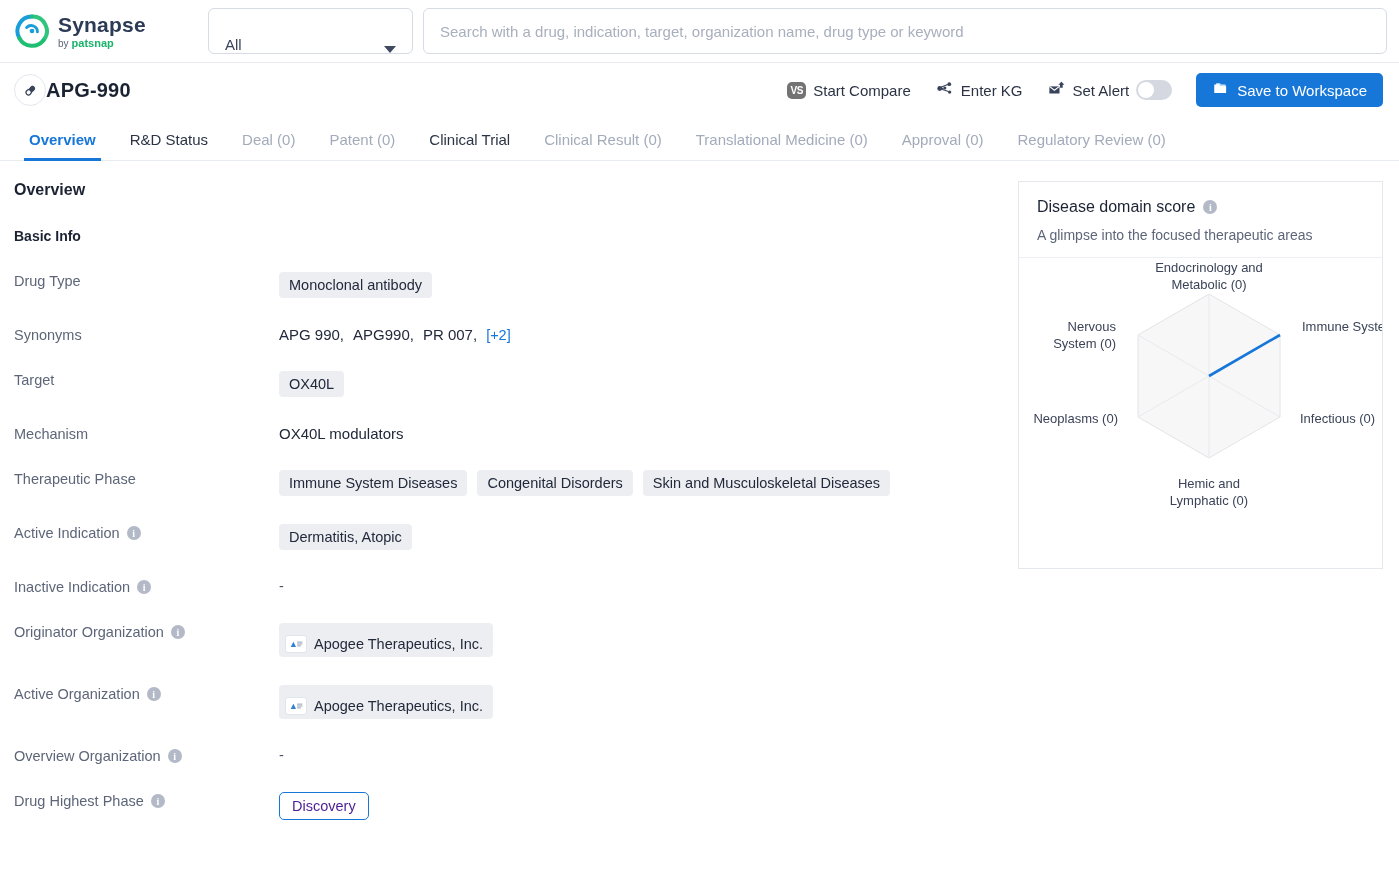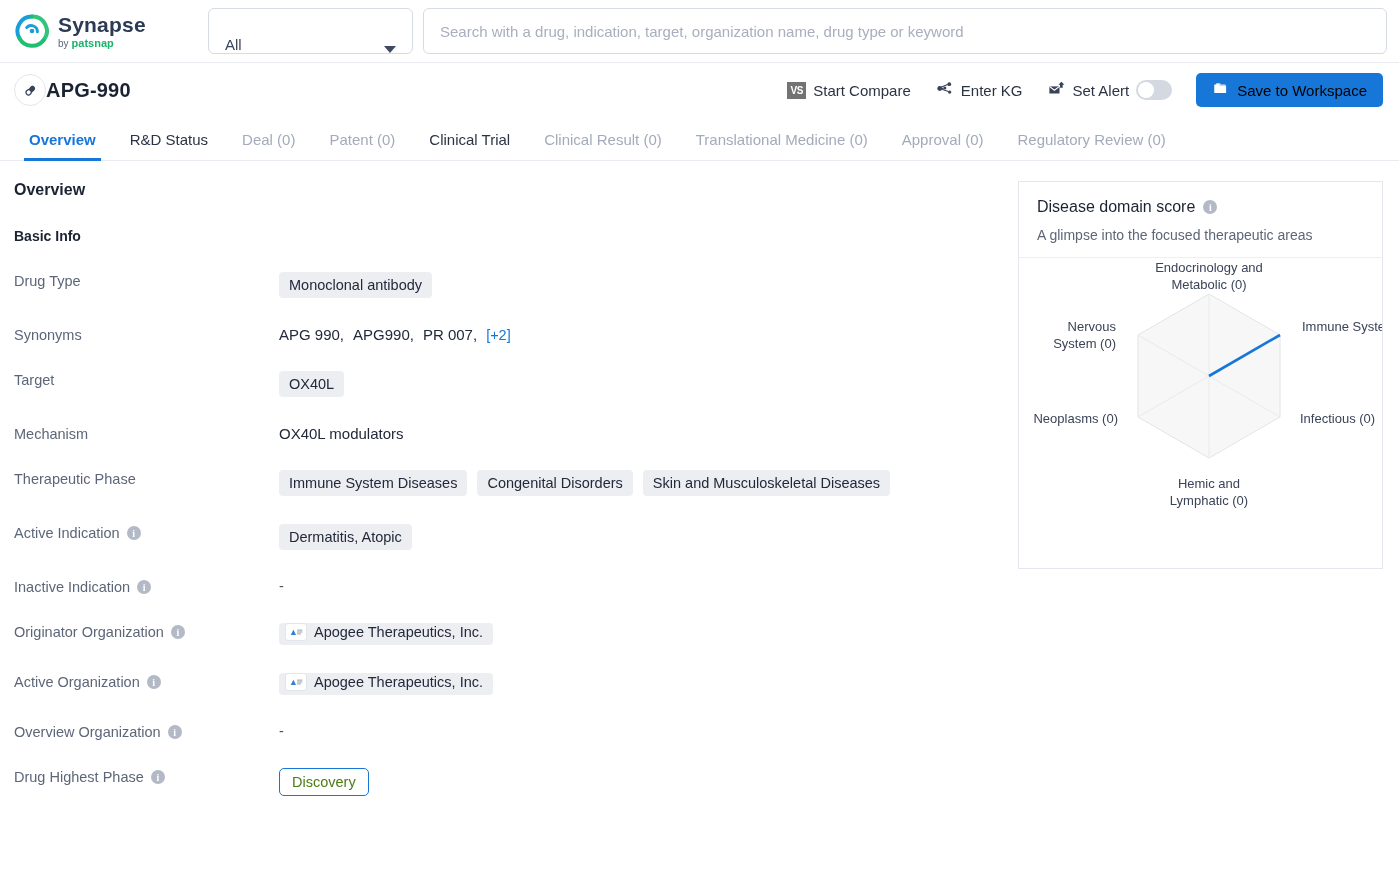--- a/index.html
+++ b/index.html
@@ -53,31 +53,31 @@
   }
   .pill-circle {
     width: 32px; height: 32px; border-radius: 50%;
     border: 1px solid #e3e7ee; background: #fff;
     display: flex; align-items: center; justify-content: center; flex: none;
   }
   .drug-title { font-size: 20px; font-weight: 700; color: #1b2333; letter-spacing: .2px; }
   .header-actions { margin-left: auto; display: flex; align-items: center; gap: 24px; }
   .action { display: flex; align-items: center; gap: 7px; font-size: 15px; color: #2b3345; cursor: pointer; white-space: nowrap; }
   .vs-badge {
-    width: 19px; height: 17px; border-radius: 0; background: #737373; color: #fff;
+    width: 19px; height: 17px; border-radius: 5px; background: #737373; color: #fff;
     font-size: 10px; font-weight: 700; display: flex; align-items: center; justify-content: center; letter-spacing: -.3px;
   }
   .toggle {
     width: 36px; height: 20px; border-radius: 10px; background: #d4d8e0;
     position: relative; cursor: pointer; flex: none;
   }
   .toggle i { position: absolute; top: 2px; left: 2px; width: 16px; height: 16px; border-radius: 50%; background: #fff; }
   .save-btn {
     display: flex; align-items: center; gap: 8px;
-    background: #1677d9; color: #000000; border: none; border-radius: 5px;
+    background: #1677d9; color: #ffffff; border: none; border-radius: 5px;
     height: 34px; padding: 0 16px; font-size: 15px; cursor: pointer;
     font-family: "Liberation Sans", sans-serif;
   }
 
   
   .tabs {
     display: flex; align-items: flex-end; gap: 0;
     border-bottom: 1px solid #e8ebf0; padding: 0 0 0 12px; height: 44px;
   }
   .tab {
@@ -103,31 +103,31 @@
   }
   .info-icon {
     width: 14px; height: 14px; border-radius: 50%; background: #b3b9c6; color: #fff;
     font-size: 10px; font-weight: 700; display: inline-flex; align-items: center; justify-content: center;
     font-family: "Liberation Serif", serif; flex: none;
   }
   .field-value { font-size: 14.5px; color: #22293a; display: flex; flex-wrap: wrap; gap: 10px; align-items: center; padding-top: 2px; }
   .chip {
     background: #eceef2; border-radius: 4px; padding: 5px 10px; font-size: 14.5px; color: #22293a; cursor: pointer;
   }
-  .chip.org { display: flex; align-items: center; gap: 7px; padding: 0 10px 4px 6px; }
+  .chip.org { display: flex; align-items: center; gap: 7px; padding: 12px 10px 4px 6px; }
   .org-logo {
     width: 22px; height: 18px; border-radius: 3px; background: #fff; border: 1px solid #e1e5ec;
     display: flex; align-items: center; justify-content: center; flex: none;
   }
   .plain { font-size: 15px; color: #22293a; }
   .synonyms { display: flex; gap: 0; align-items: baseline; }
   .synonyms span { margin-right: 9px; }
   .link { color: #1677d9; cursor: pointer; }
   .phase-btn {
-    border: 1px solid #1677d9; color: #4d7c0f; background: #fff;
+    border: 1px solid #1677d9; color: #4c1d95; background: #fff;
     border-radius: 5px; padding: 5px 12px; font-size: 14.5px; cursor: pointer;
     font-family: "Liberation Sans", sans-serif;
   }
   .dash { color: #4a5264; font-size: 14.5px; }
 
   
   .right-col { width: 365px; flex: none; margin-left: 20px; }
   .score-card { border: 1px solid #e4e8ee; border-radius: 0; background: #fff; }
   .score-head { padding: 16px 18px 14px 18px; border-bottom: 1px solid #eceff3; }
   .score-title { font-size: 16px; color: #1b2333; display: flex; align-items: center; gap: 8px; }

